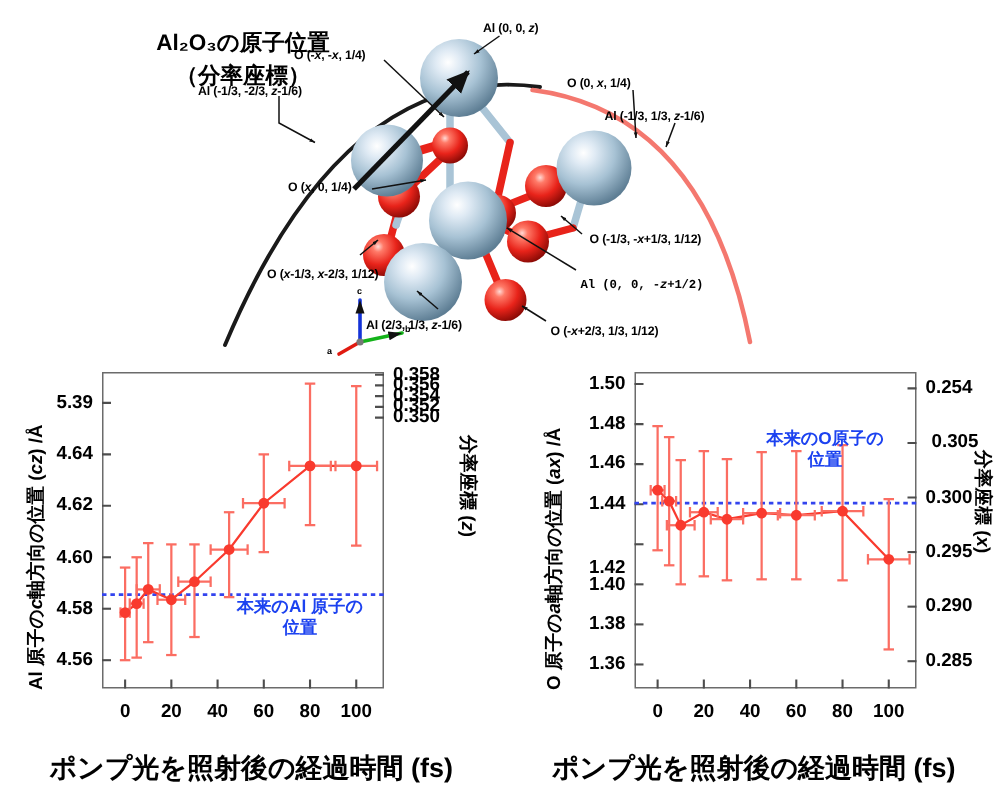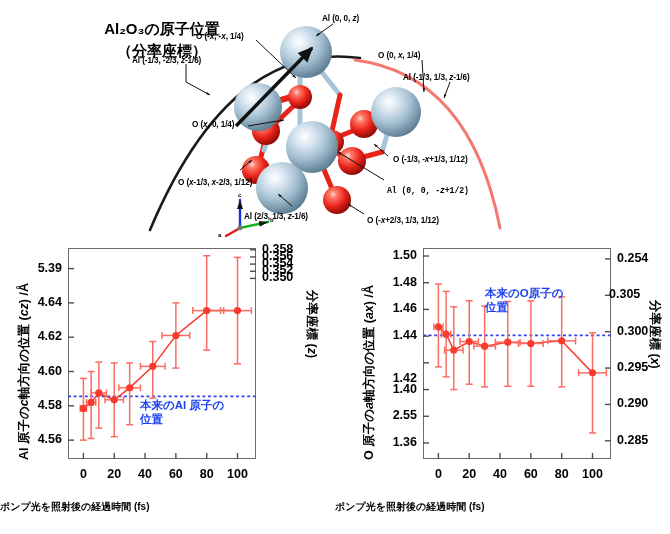--- a/index.html
+++ b/index.html
@@ -93,30 +93,32 @@
     font-size: 12.5px;
     font-weight: bold;
     white-space: nowrap;
     transform-origin: 0 0;
     color: #000;
   }
   .axis-title-v.up   { transform: rotate(-90deg); }
   .axis-title-v.down { transform: rotate(90deg); }
   .axis-title-h {
     position: absolute;
-    font-size: 10px;
-    font-weight: bold;
+    font-size: 18px;
+    font-weight: bold;
+    text-align: center;
     white-space: nowrap;
     color: #000;
   }
   .annotation-blue {
     position: absolute;
     font-size: 11.5px;
     font-weight: bold;
     color: #1c42f0;
+    text-align: center;
     line-height: 1.25;
     white-space: nowrap;
   }
   svg { display: block; }
 </style>
 </head>
 <body>
 
 <div id="figure-root">
 
@@ -449,34 +451,34 @@
           <circle cx="149.63934426229508" cy="108.15506329113916" r="3.6"></circle>
           <circle cx="172.75409836065575" cy="104.14873417721525" r="3.6"></circle>
           <circle cx="195.86885245901638" cy="105.4841772151898" r="3.6"></circle>
           <circle cx="226.68852459016395" cy="102.81329113924042" r="3.6"></circle>
           <circle cx="257.5081967213115" cy="134.86392405063287" r="3.6"></circle>
         </g>
       </svg>
 
     <div id="ylabels-right">
         <span class="ytick-label left" style="left: 26px; width: 56px; top: 196.975px;">1.36</span>
-        <span class="ytick-label left" style="left: 26px; width: 56px; top: 170.266px;">2.55</span>
+        <span class="ytick-label left" style="left: 26px; width: 56px; top: 170.266px;">1.38</span>
         <span class="ytick-label left" style="left: 26px; width: 56px; top: 143.557px;">1.40</span>
         <span class="ytick-label left" style="left: 26px; width: 56px; top: 116.848px; margin-top: 16px;">1.42</span>
         <span class="ytick-label left" style="left: 26px; width: 56px; top: 90.1392px;">1.44</span>
         <span class="ytick-label left" style="left: 26px; width: 56px; top: 63.4304px;">1.46</span>
         <span class="ytick-label left" style="left: 26px; width: 56px; top: 36.7215px;">1.48</span>
         <span class="ytick-label left" style="left: 26px; width: 56px; top: 10.0127px;">1.50</span>
       </div>
     <div id="yrlabels-right">
         <span class="ytick-label right" style="left: 282px; top: 194.81px;">0.285</span>
         <span class="ytick-label right" style="left: 282px; top: 158.431px;">0.290</span>
         <span class="ytick-label right" style="left: 282px; top: 122.052px;">0.295</span>
         <span class="ytick-label right" style="left: 282px; top: 85.6724px;">0.300</span>
-        <span class="ytick-label right" style="left: 274px; top: 49.2931px;">0.305</span>
+        <span class="ytick-label right" style="left: 286px; top: 49.2931px;">0.305</span>
         <span class="ytick-label right" style="left: 282px; top: 12.9138px;">0.254</span>
       </div>
     <div id="xlabels-right">
         <span class="xtick-label" style="left: 78.4098px; width: 50px; top: 229px;">0</span>
         <span class="xtick-label" style="left: 109.23px; width: 50px; top: 229px;">20</span>
         <span class="xtick-label" style="left: 140.049px; width: 50px; top: 229px;">40</span>
         <span class="xtick-label" style="left: 170.869px; width: 50px; top: 229px;">60</span>
         <span class="xtick-label" style="left: 201.689px; width: 50px; top: 229px;">80</span>
         <span class="xtick-label" style="left: 232.508px; width: 50px; top: 229px;">100</span>
       </div>

